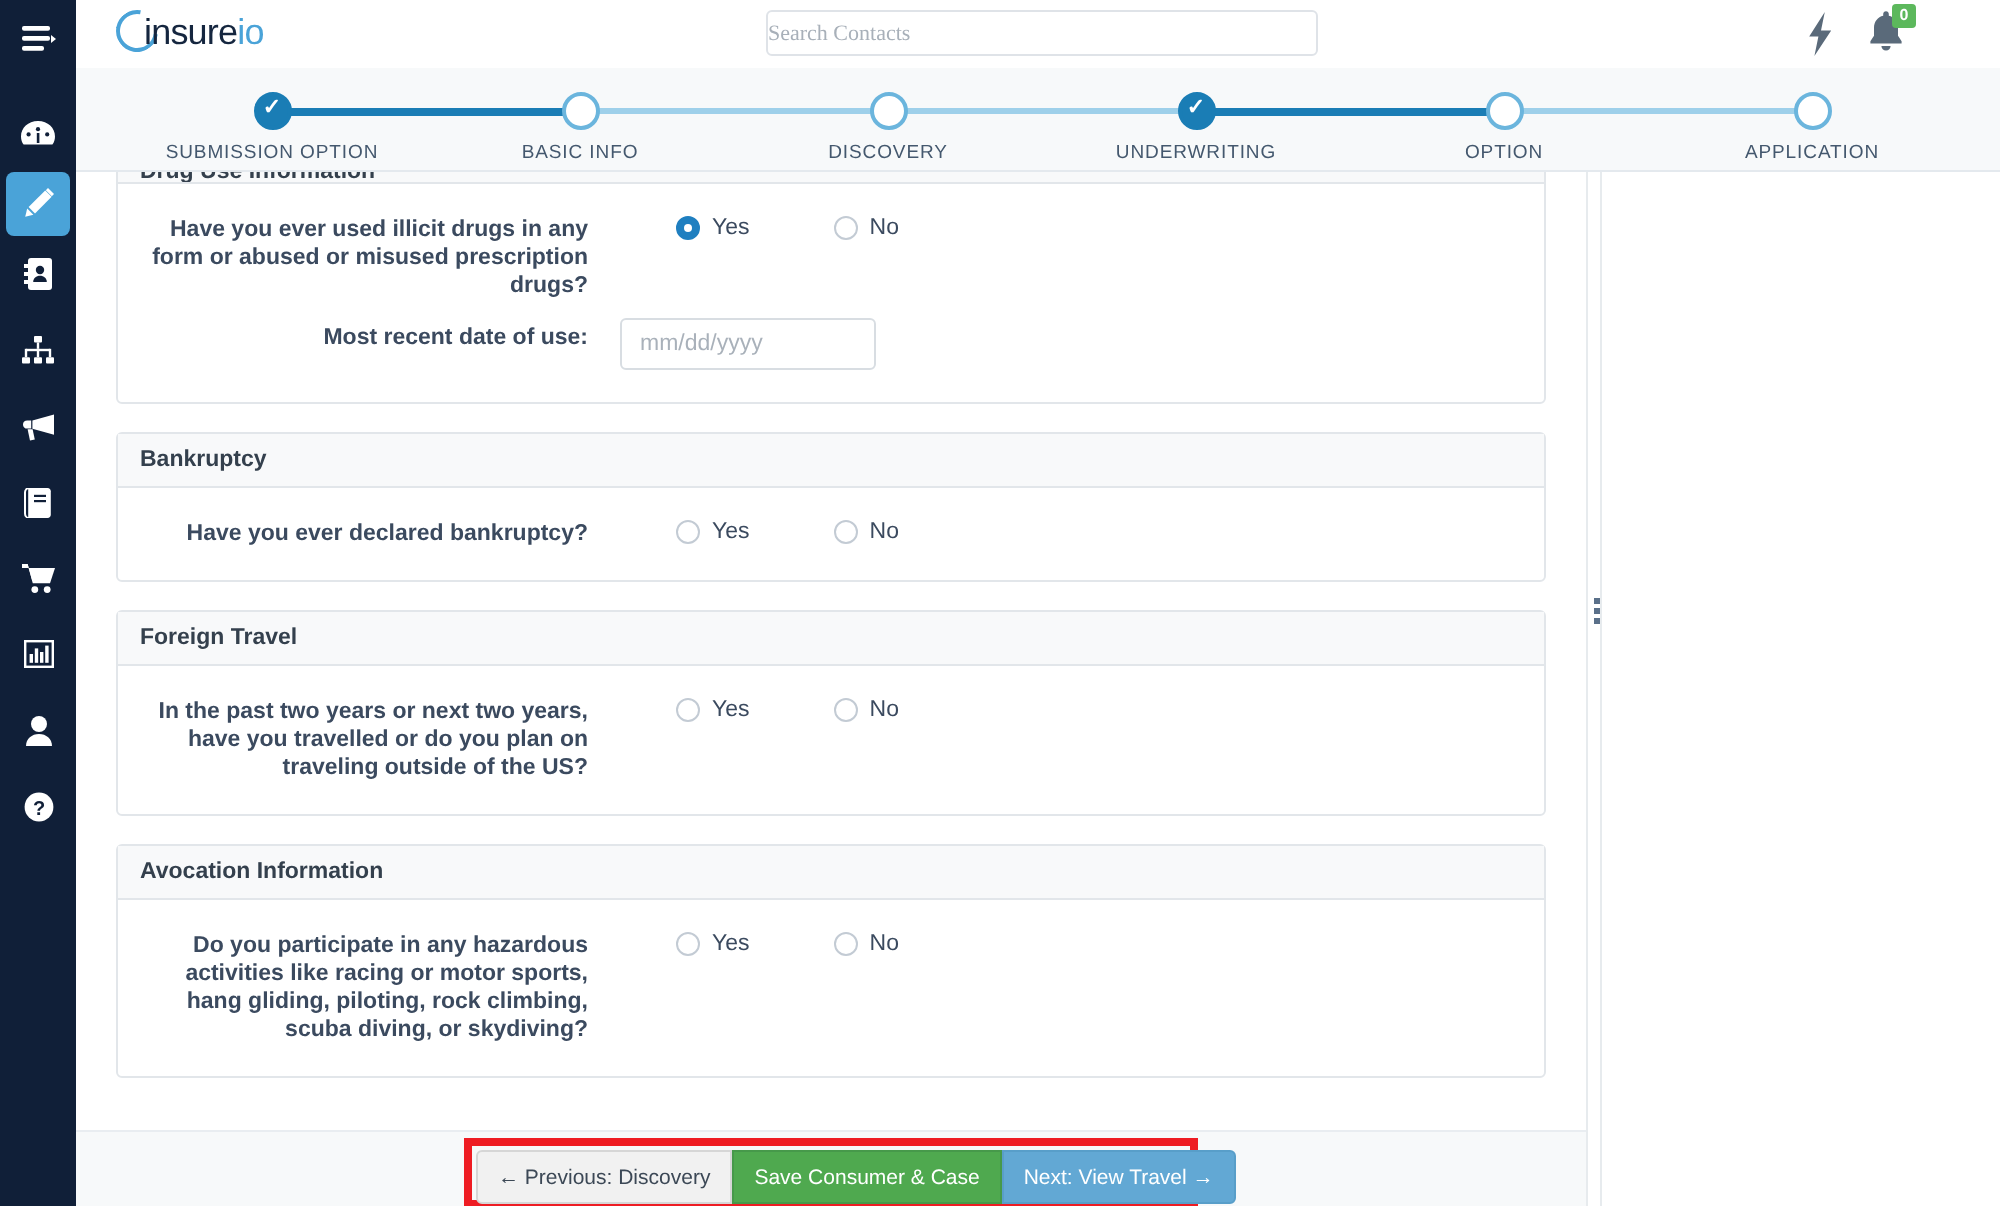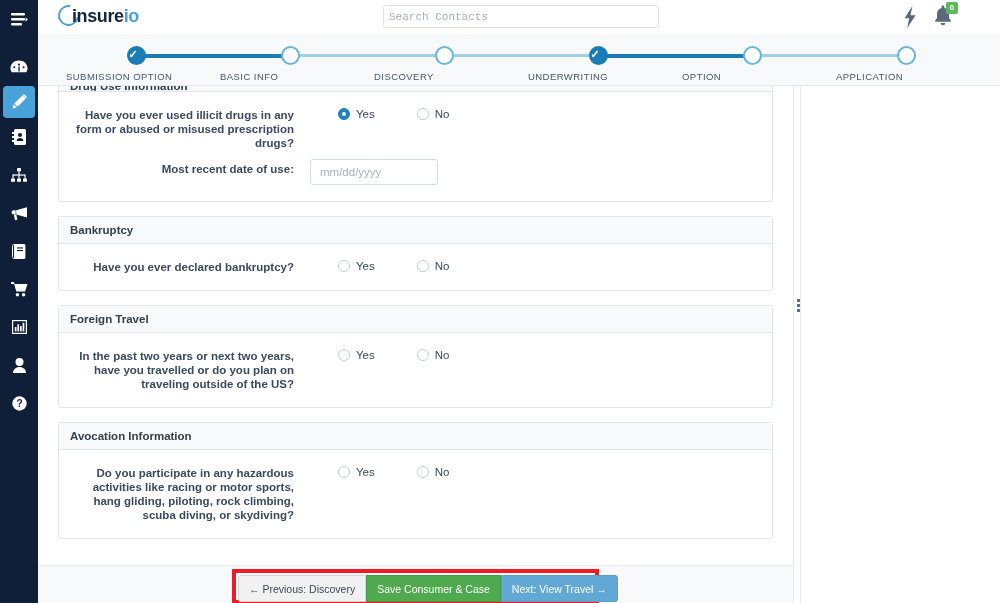--- a/index.html
+++ b/index.html
@@ -27,37 +27,37 @@
 
   
   #header {
     position: absolute; left: 38px; top: 0; width: 962px; height: 34px;
     background: #ffffff;
     display: flex; align-items: center;
   }
   #logo-wrap { position: absolute; left: 12px; top: 1px; width: 120px; height: 32px; }
   #logo-text {
     position: absolute; left: 22px; top: 5px;
-    font-size: 18px; font-weight: bold; letter-spacing: -0.4px;
+    font-size: 18px; font-weight: normal; letter-spacing: -0.4px;
     color: #15263f;
   }
   #logo-text .io { color: #4aa3d8; }
   #logo-arc {
     position: absolute; left: 8px; top: 4px; width: 21px; height: 21px;
     border: 2px solid #4aa3d8; border-radius: 50%;
     border-right-color: transparent;
     transform: rotate(-35deg);
   }
   #search-input {
     position: absolute; left: 345px; top: 5px;
     width: 276px; height: 23px;
     border: 1px solid #dfe3e8; border-radius: 3px;
-    padding: 0 5px;
+    padding: 0 0;
     font-size: 11px; color: #62707f;
-    font-family: Liberation Mono, monospace;
+    font-family: Liberation Serif, serif;
     background: #fff; outline: none;
   }
   #search-input::placeholder { color: #a8b0b9; }
   #bolt-icon { position: absolute; left: 862px; top: 6px; width: 20px; height: 22px; cursor: pointer; }
   #bell-wrap { position: absolute; left: 895px; top: 5px; width: 24px; height: 24px; cursor: pointer; }
   #bell-badge {
     position: absolute; left: 13px; top: -3px;
     min-width: 12px; height: 12px; padding: 0 2px;
     background: #5cb85c; color: #fff;
     font-size: 8px; line-height: 12px; text-align: center;
@@ -65,21 +65,21 @@
   }
 
   
   #stepper {
     position: absolute; left: 38px; top: 34px; width: 962px; height: 52px;
     background: #f7f9fa; border-bottom: 1px solid #e4e9ee;
   }
   #step-track { position: absolute; left: 0; top: 0; width: 962px; height: 52px; }
   .step {
     position: absolute; top: 12px; width: 140px; margin-left: -70px;
-    text-align: left;
+    text-align: center;
   }
   .step-dot {
     width: 19px; height: 19px; border-radius: 50%;
     margin: 0 auto; position: relative; z-index: 3;
     background: #ffffff; border: 2px solid #6bb5dd;
   }
   .step-dot.done { background: #1a7db5; border-color: #1a7db5; }
   .step-dot.done::after {
     content: "✓"; position: absolute; left: 0; top: -2px; width: 15px;
     color: #fff; font-size: 11px; line-height: 17px; font-weight: bold;

